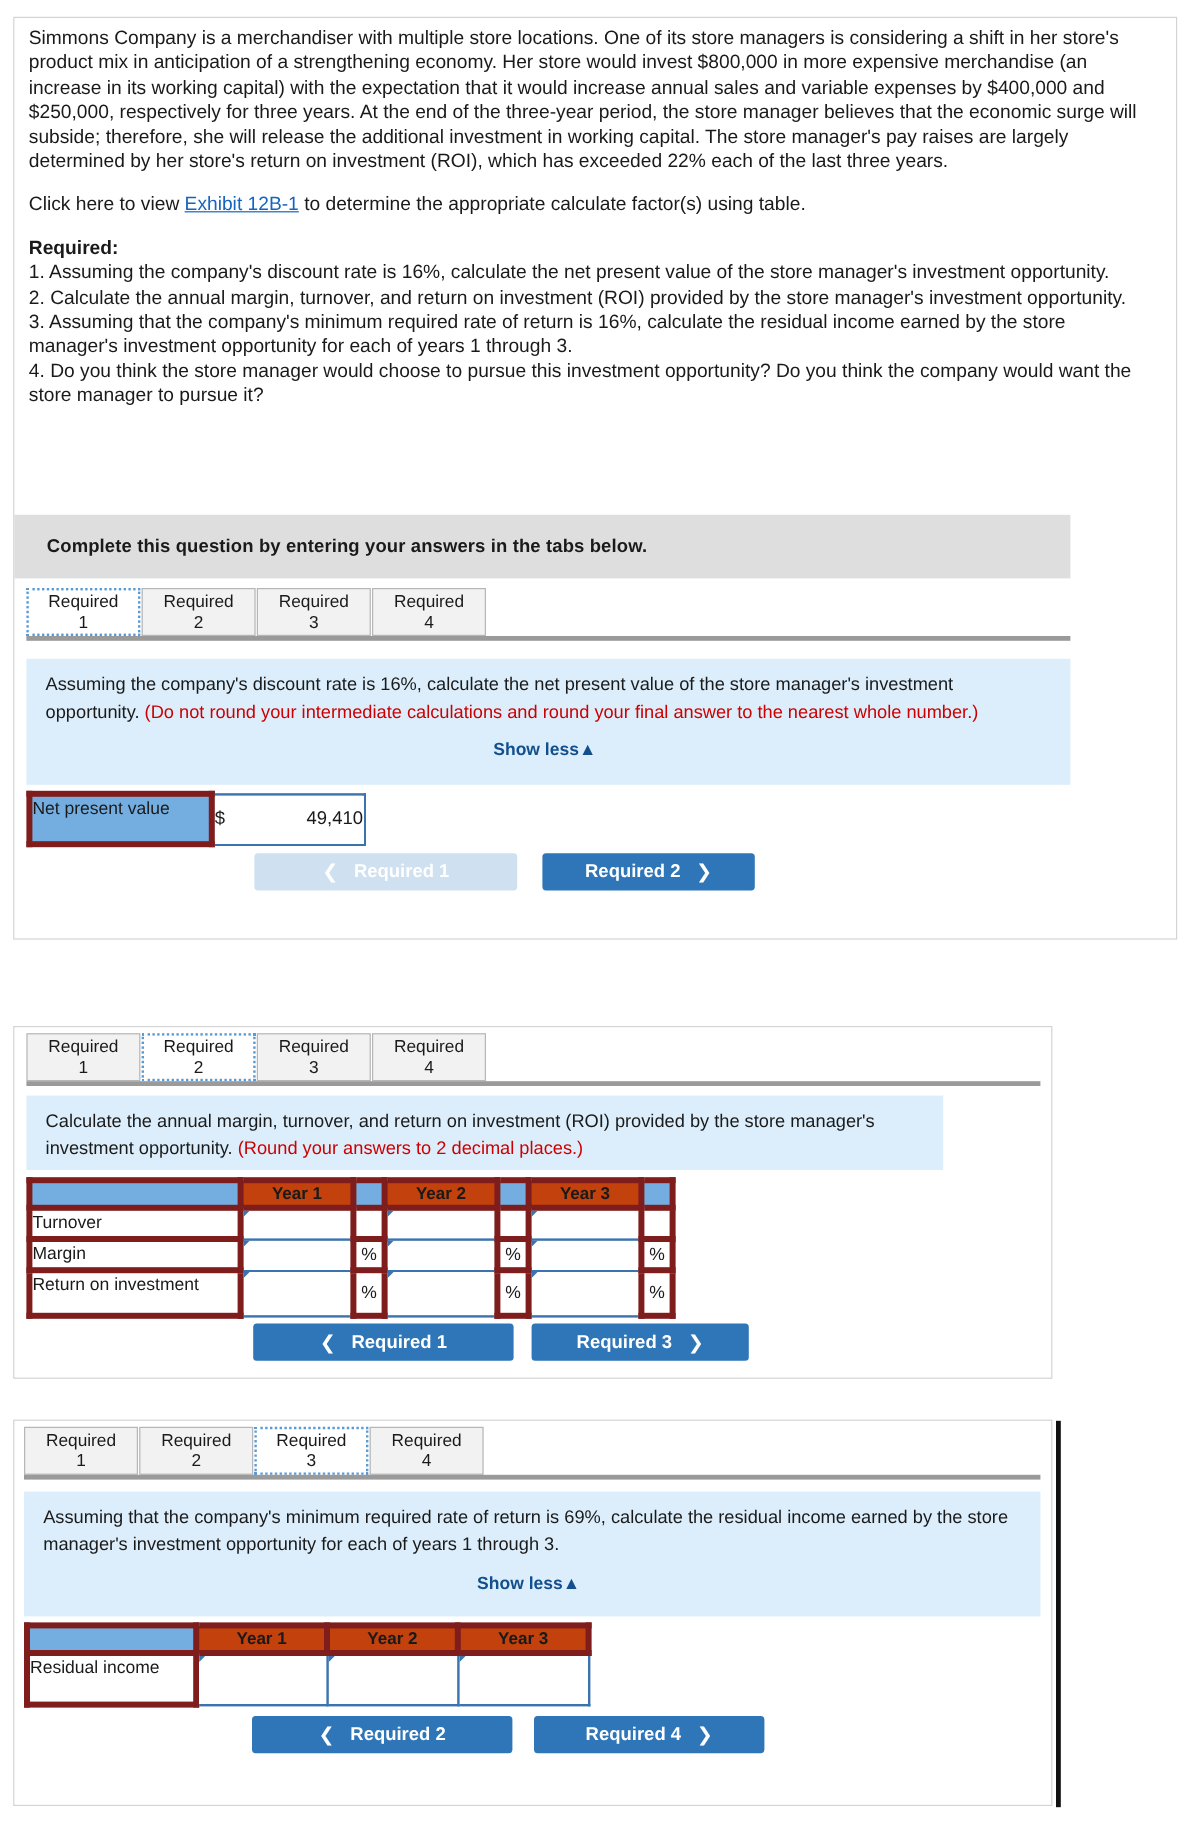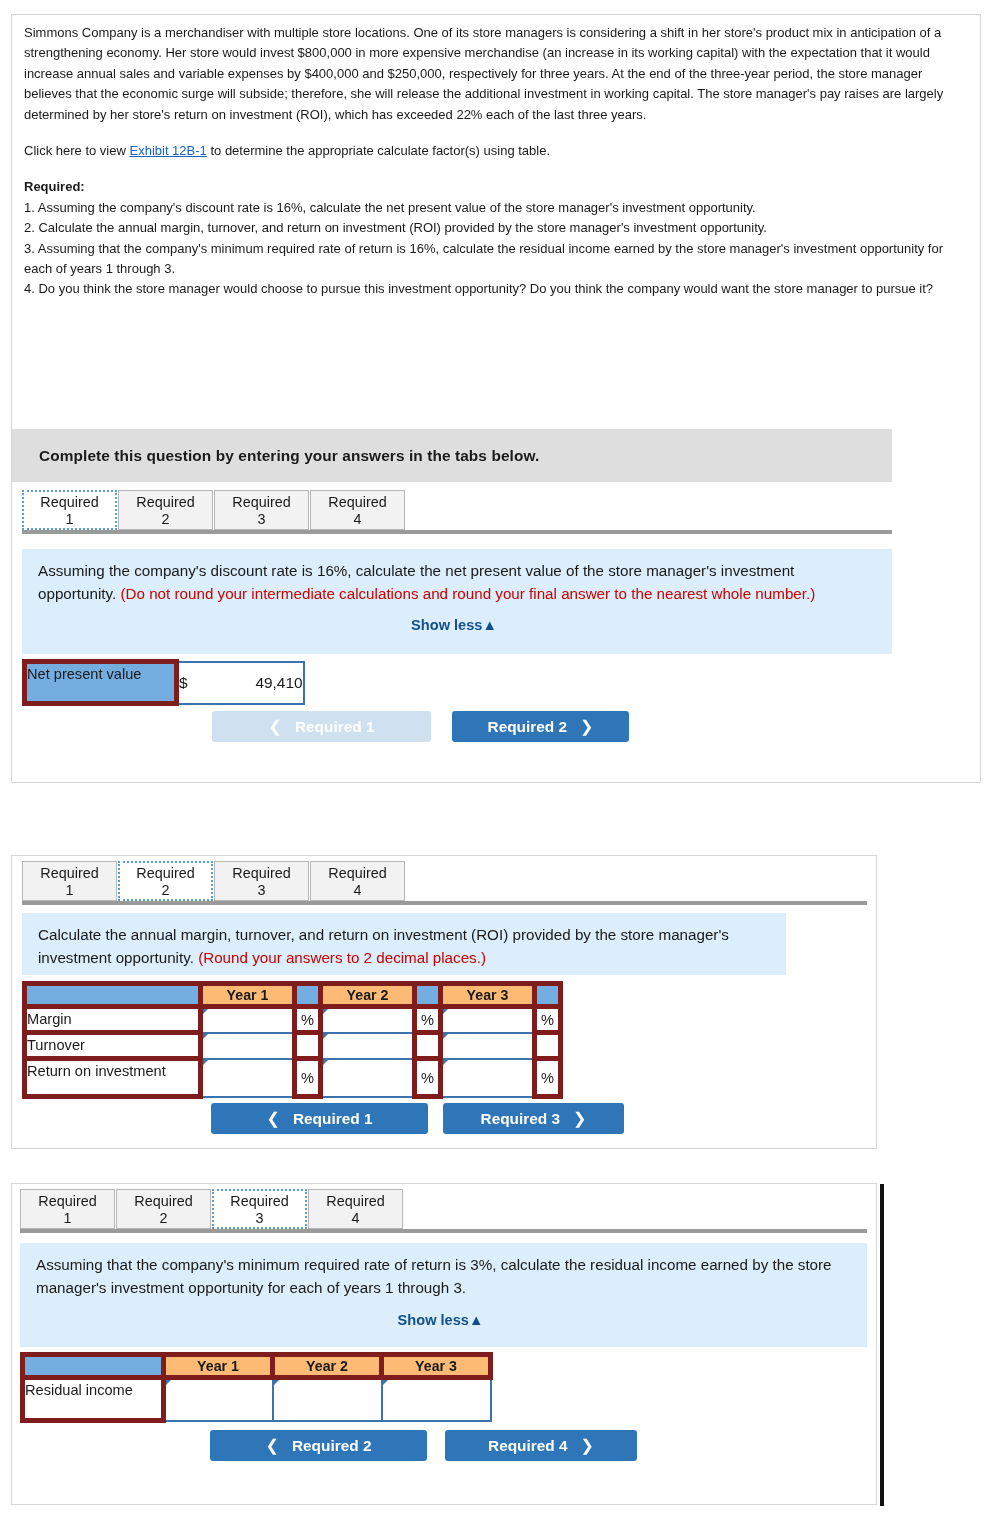--- a/index.html
+++ b/index.html
@@ -13,21 +13,21 @@
   
   .panel1 {
     position: absolute;
     left: 11px; top: 14px;
     width: 970px; height: 769px;
     border: 1px solid #d4d4d4;
     background: #fff;
   }
   .prose {
     padding: 8px 14px 0 12px;
-    font-size: 13px;
+    font-size: 16px;
     line-height: 20.4px;
     color: #1a1a1a;
   }
   .prose p { margin: 0 0 16px 0; }
   .prose p.tight { margin: 0; }
   .exhibit-link {
     color: #1565c0;
     text-decoration: underline;
     cursor: pointer;
   }
@@ -105,21 +105,21 @@
     border-collapse: collapse;
     font-size: 14.6px;
     color: #1a1a1a;
   }
   table.ansgrid td, table.ansgrid th {
     border: 5px solid #7f1d1d;
     padding: 0;
     height: 23px;
   }
   .hdr {
-    background: #fdba74;
+    background: #c2410c;
     font-weight: bold;
     text-align: center;
     font-size: 14.2px;
   }
   .hdr.blank { background: #74aee0; }
   .rowlabel {
     background: #ffffff;
     padding: 2px 4px 2px 5px;
     line-height: 21px;
     vertical-align: top;
@@ -302,36 +302,36 @@
       <tr>
     <th class="hdr blank" style="width:176px;"></th>
     <th class="hdr" style="width:94px;">Year 1</th>
     <th class="hdr blank" style="width:26px;"></th>
     <th class="hdr" style="width:94px;">Year 2</th>
     <th class="hdr blank" style="width:26px;"></th>
     <th class="hdr" style="width:94px;">Year 3</th>
     <th class="hdr blank" style="width:26px;"></th>
   </tr>
   <tr>
+    <td class="rowlabel" style="height:24px;">Turnover</td>
+    <td class="cellinput"></td>
+    <td class="pct empty"></td>
+    <td class="cellinput"></td>
+    <td class="pct empty"></td>
+    <td class="cellinput"></td>
+    <td class="pct empty"></td>
+  </tr>
+  <tr>
     <td class="rowlabel" style="height:24px;">Margin</td>
     <td class="cellinput"></td>
     <td class="pct">%</td>
     <td class="cellinput"></td>
     <td class="pct">%</td>
     <td class="cellinput"></td>
     <td class="pct">%</td>
-  </tr>
-  <tr>
-    <td class="rowlabel" style="height:24px;">Turnover</td>
-    <td class="cellinput"></td>
-    <td class="pct empty"></td>
-    <td class="cellinput"></td>
-    <td class="pct empty"></td>
-    <td class="cellinput"></td>
-    <td class="pct empty"></td>
   </tr>
   <tr>
     <td class="rowlabel" style="height:38px;">Return on investment</td>
     <td class="cellinput"></td>
     <td class="pct">%</td>
     <td class="cellinput"></td>
     <td class="pct">%</td>
     <td class="cellinput"></td>
     <td class="pct">%</td>
   </tr>
@@ -366,21 +366,21 @@
     <span>3</span>
   </div>
   <div class="tab">
     <span>Required</span>
     <span>4</span>
   </div>
 </div>
 <div class="tab-underline" style="left:20px; top:1229px; width:847px;"></div>
 
 <div class="instr" style="left:20px; top:1243px; width:847px; height:104px;">
-  <span>Assuming that the company's minimum required rate of return is 3%, calculate the residual income earned by the store manager's investment opportunity for each of years 1 through 3.</span>
+  <span>Assuming that the company's minimum required rate of return is 69%, calculate the residual income earned by the store manager's investment opportunity for each of years 1 through 3.</span>
   <div class="showless" style="margin-top:10px;">Show less▲</div>
 </div>
 
 <table class="ansgrid" style="left:20px; top:1352px;">
   <tbody>
       <tr>
     <th class="hdr blank" style="width:141px;"></th>
     <th class="hdr" style="width:109px;">Year 1</th>
     <th class="hdr" style="width:109px;">Year 2</th>
     <th class="hdr" style="width:109px;">Year 3</th>

